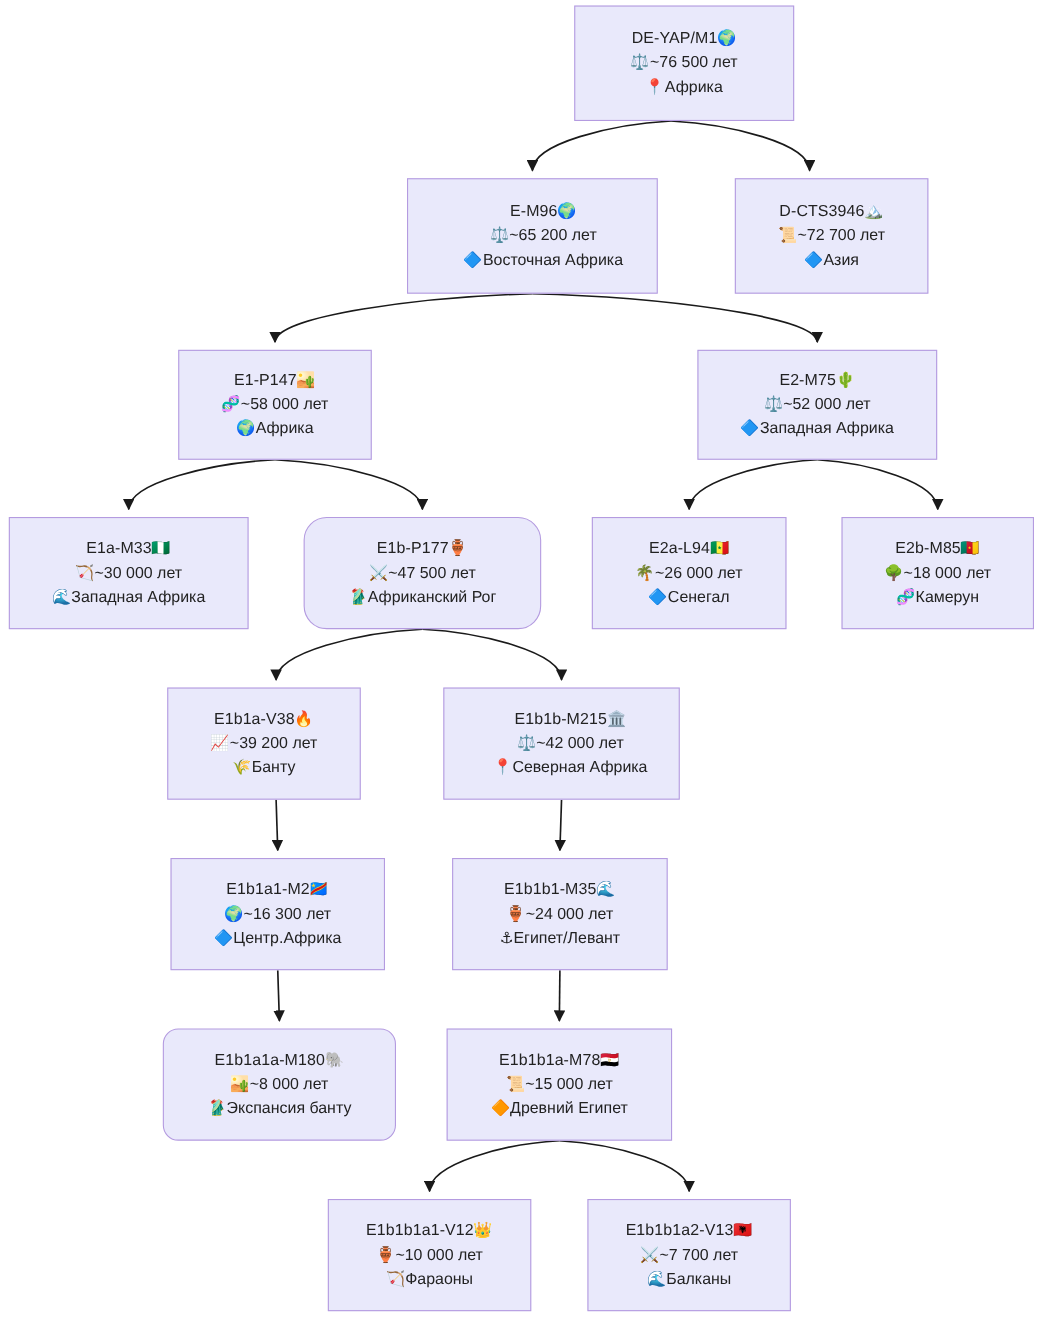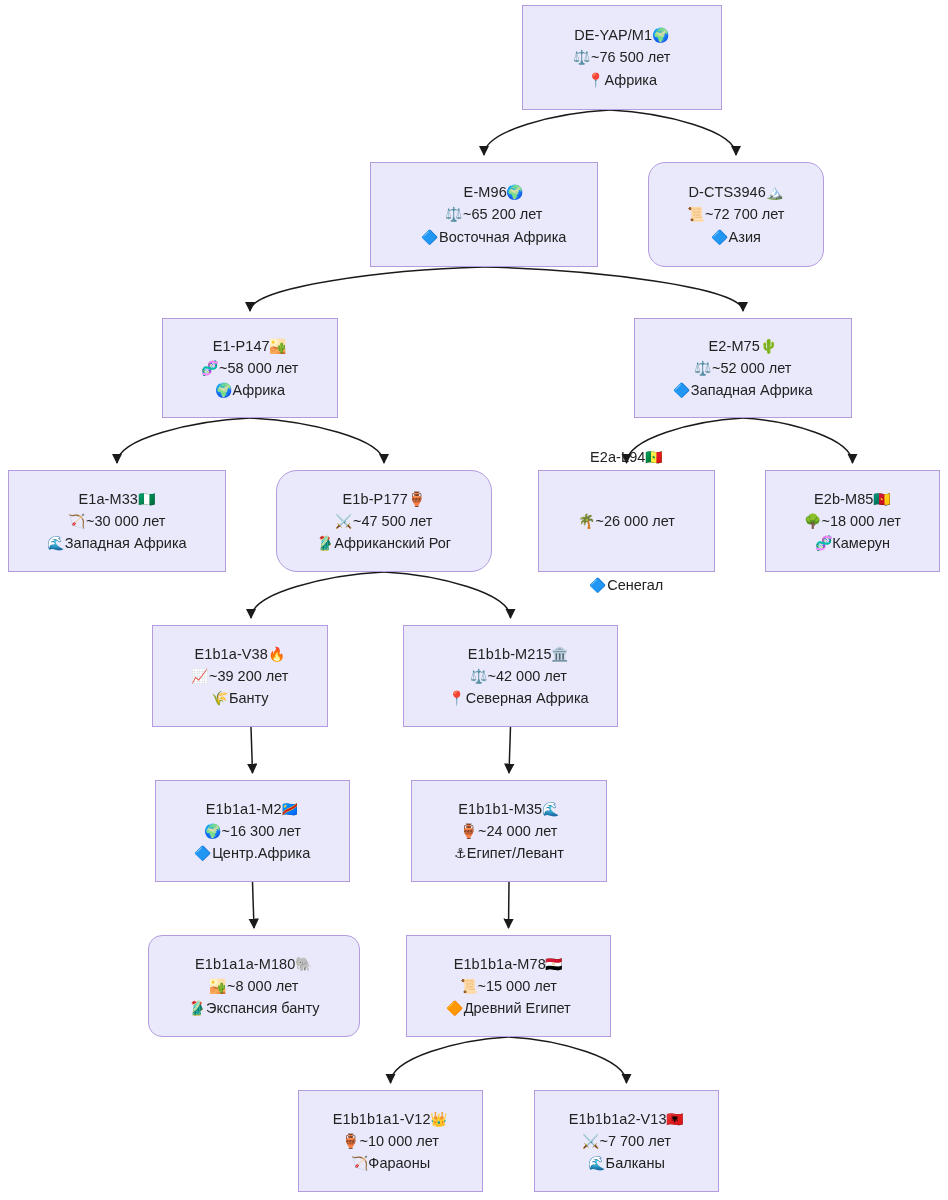--- a/index.html
+++ b/index.html
@@ -84,21 +84,21 @@
       <div class="node" style="left: 522px; top: 5px; width: 200px; height: 105px; background: rgb(233, 233, 251); border-color: rgb(180, 155, 224);">
         <span class="line l-title"><span>DE-YAP/M1</span><span class="emoji">🌍</span></span>
         <span class="line l-age"><span class="emoji">⚖️</span><span>~76 500 лет</span></span>
         <span class="line l-place"><span class="emoji">📍</span><span>Африка</span></span>
       </div>
       <div class="node" style="left: 370px; top: 162px; width: 228px; height: 105px; background: rgb(233, 233, 251); border-color: rgb(180, 155, 224); padding-left: 20px;">
         <span class="line l-title"><span>E-M96</span><span class="emoji">🌍</span></span>
         <span class="line l-age"><span class="emoji">⚖️</span><span>~65 200 лет</span></span>
         <span class="line l-place"><span class="emoji">🔷</span><span>Восточная Африка</span></span>
       </div>
-      <div class="node" style="left: 648px; top: 162px; width: 176px; height: 105px; background: rgb(233, 233, 251); border-color: rgb(180, 155, 224); border-radius: 17px;">
+      <div class="node" style="left: 668px; top: 162px; width: 176px; height: 105px; background: rgb(233, 233, 251); border-color: rgb(180, 155, 224);">
         <span class="line l-title"><span>D-CTS3946</span><span class="emoji">🏔️</span></span>
         <span class="line l-age"><span class="emoji">📜</span><span>~72 700 лет</span></span>
         <span class="line l-place"><span class="emoji">🔷</span><span>Азия</span></span>
       </div>
       <div class="node" style="left: 162px; top: 318px; width: 176px; height: 100px; background: rgb(233, 233, 251); border-color: rgb(180, 155, 224);">
         <span class="line l-title"><span>E1-P147</span><span class="emoji">🏜️</span></span>
         <span class="line l-age"><span class="emoji">🧬</span><span>~58 000 лет</span></span>
         <span class="line l-place"><span class="emoji">🌍</span><span>Африка</span></span>
       </div>
       <div class="node" style="left: 634px; top: 318px; width: 218px; height: 100px; background: rgb(233, 233, 251); border-color: rgb(180, 155, 224);">
@@ -109,21 +109,21 @@
       <div class="node" style="left: 8px; top: 470px; width: 218px; height: 102px; background: rgb(233, 233, 251); border-color: rgb(180, 155, 224);">
         <span class="line l-title"><span>E1a-M33</span><span class="emoji">🇳🇬</span></span>
         <span class="line l-age"><span class="emoji">🏹</span><span>~30 000 лет</span></span>
         <span class="line l-place"><span class="emoji">🌊</span><span>Западная Африка</span></span>
       </div>
       <div class="node" style="left: 276px; top: 470px; width: 216px; height: 102px; background: rgb(233, 233, 251); border-color: rgb(180, 155, 224); border-radius: 21px;">
         <span class="line l-title"><span>E1b-P177</span><span class="emoji">🏺</span></span>
         <span class="line l-age"><span class="emoji">⚔️</span><span>~47 500 лет</span></span>
         <span class="line l-place"><span class="emoji">🥻</span><span>Африканский Рог</span></span>
       </div>
-      <div class="node" style="left: 538px; top: 470px; width: 177px; height: 102px; background: rgb(233, 233, 251); border-color: rgb(180, 155, 224); gap: 42px;">
+      <div class="node" style="left: 538px; top: 470px; width: 177px; height: 102px; background: rgb(233, 233, 251); border-color: rgb(180, 155, 224);">
         <span class="line l-title"><span>E2a-L94</span><span class="emoji">🇸🇳</span></span>
         <span class="line l-age"><span class="emoji">🌴</span><span>~26 000 лет</span></span>
         <span class="line l-place"><span class="emoji">🔷</span><span>Сенегал</span></span>
       </div>
       <div class="node" style="left: 765px; top: 470px; width: 175px; height: 102px; background: rgb(233, 233, 251); border-color: rgb(180, 155, 224);">
         <span class="line l-title"><span>E2b-M85</span><span class="emoji">🇨🇲</span></span>
         <span class="line l-age"><span class="emoji">🌳</span><span>~18 000 лет</span></span>
         <span class="line l-place"><span class="emoji">🧬</span><span>Камерун</span></span>
       </div>
       <div class="node" style="left: 152px; top: 625px; width: 176px; height: 102px; background: rgb(233, 233, 251); border-color: rgb(180, 155, 224);">

